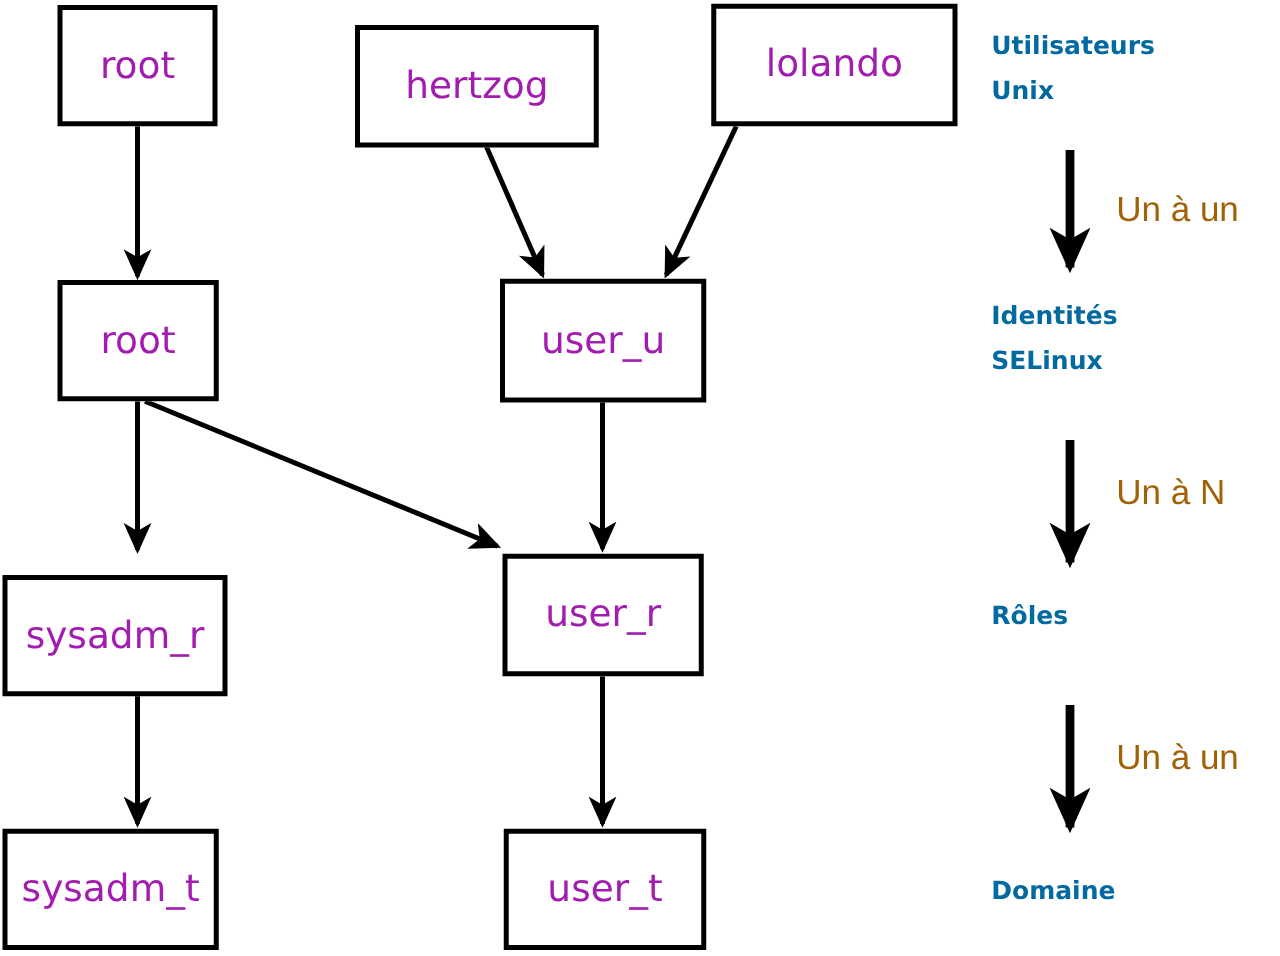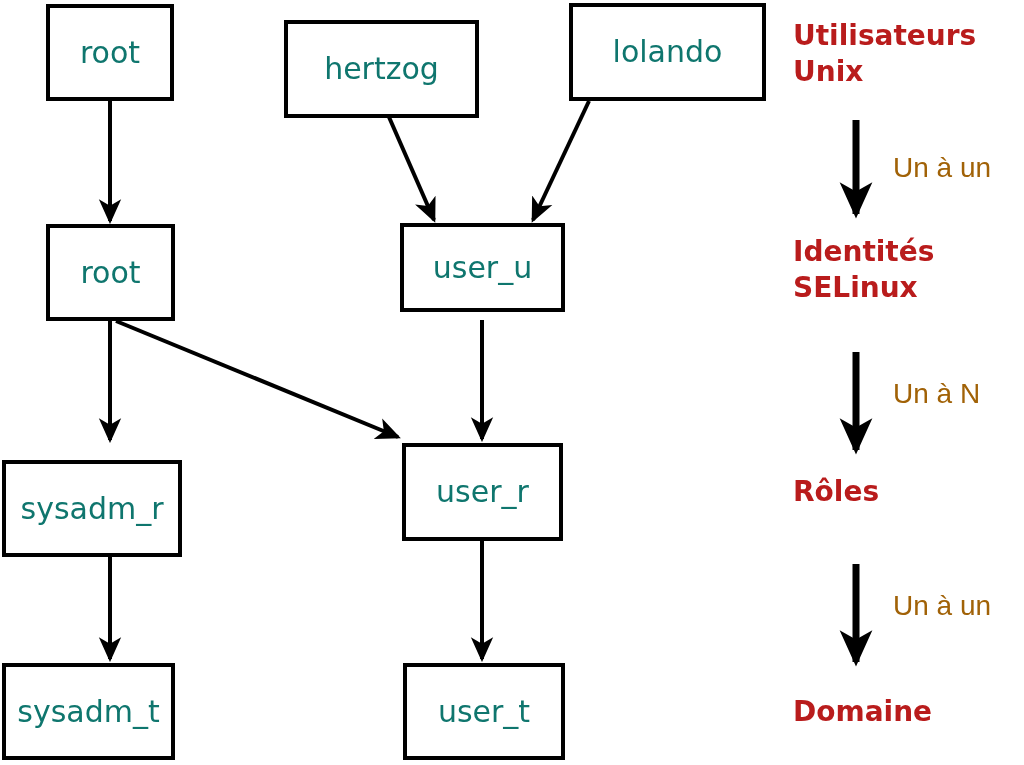--- a/index.html
+++ b/index.html
@@ -29,30 +29,30 @@
     box-sizing: border-box;
     background: #ffffff;
     border: 4px solid #000000;
     display: flex;
     align-items: center;
     justify-content: center;
   }
   .node-label {
     font-family: "DejaVu Sans", sans-serif;
     font-size: 30px;
-    color: #0f766e;
+    color: #a21caf;
     line-height: 1;
     white-space: nowrap;
   }
   .legend-stage {
     position: absolute;
     font-family: "DejaVu Sans", sans-serif;
-    font-size: 28px;
+    font-size: 20px;
     font-weight: bold;
-    color: #b91c1c;
+    color: #0369a1;
     line-height: 36px;
     white-space: pre-line;
   }
   .legend-edge-label {
     position: absolute;
     font-family: Liberation Sans, sans-serif;
     font-size: 28px;
     color: #a16207;
     line-height: 1;
     white-space: nowrap;
@@ -96,21 +96,21 @@
       </div>
       <div class="node-box" style="left: 284px; top: 20px; width: 195px; height: 98px; border-color: rgb(0, 0, 0); background: rgb(255, 255, 255);">
         <span class="node-label">hertzog</span>
       </div>
       <div class="node-box" style="left: 521px; top: 3px; width: 197px; height: 98px; border-color: rgb(0, 0, 0); background: rgb(255, 255, 255); margin-left: 48px;">
         <span class="node-label">lolando</span>
       </div>
       <div class="node-box" style="left: 46px; top: 224px; width: 129px; height: 97px; border-color: rgb(0, 0, 0); background: rgb(255, 255, 255);">
         <span class="node-label">root</span>
       </div>
-      <div class="node-box" style="left: 400px; top: 223px; width: 165px; height: 89px; border-color: rgb(0, 0, 0); background: rgb(255, 255, 255);">
+      <div class="node-box" style="left: 400px; top: 223px; width: 165px; height: 99px; border-color: rgb(0, 0, 0); background: rgb(255, 255, 255);">
         <span class="node-label">user_u</span>
       </div>
       <div class="node-box" style="left: 2px; top: 460px; width: 180px; height: 97px; border-color: rgb(0, 0, 0); background: rgb(255, 255, 255);">
         <span class="node-label">sysadm_r</span>
       </div>
       <div class="node-box" style="left: 402px; top: 443px; width: 161px; height: 98px; border-color: rgb(0, 0, 0); background: rgb(255, 255, 255);">
         <span class="node-label">user_r</span>
       </div>
       <div class="node-box" style="left: 2px; top: 663px; width: 173px; height: 97px; border-color: rgb(0, 0, 0); background: rgb(255, 255, 255);">
         <span class="node-label">sysadm_t</span>

